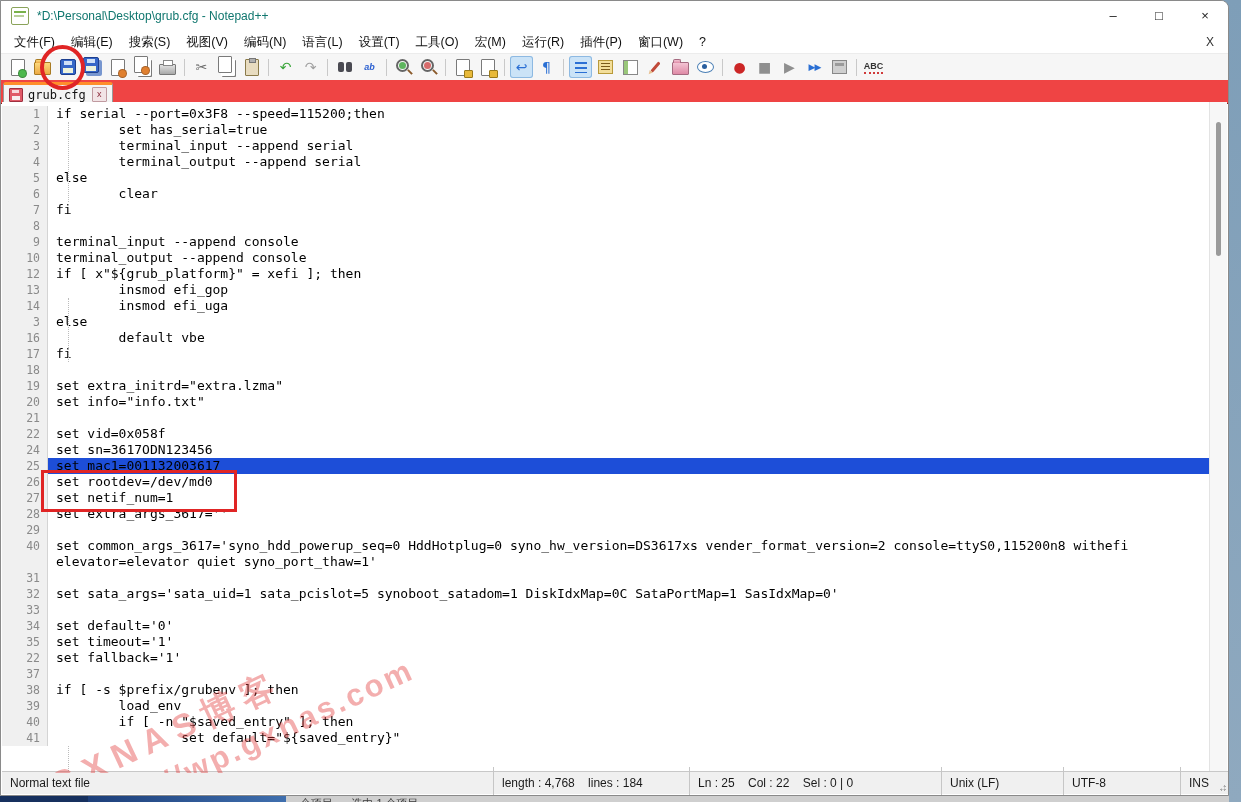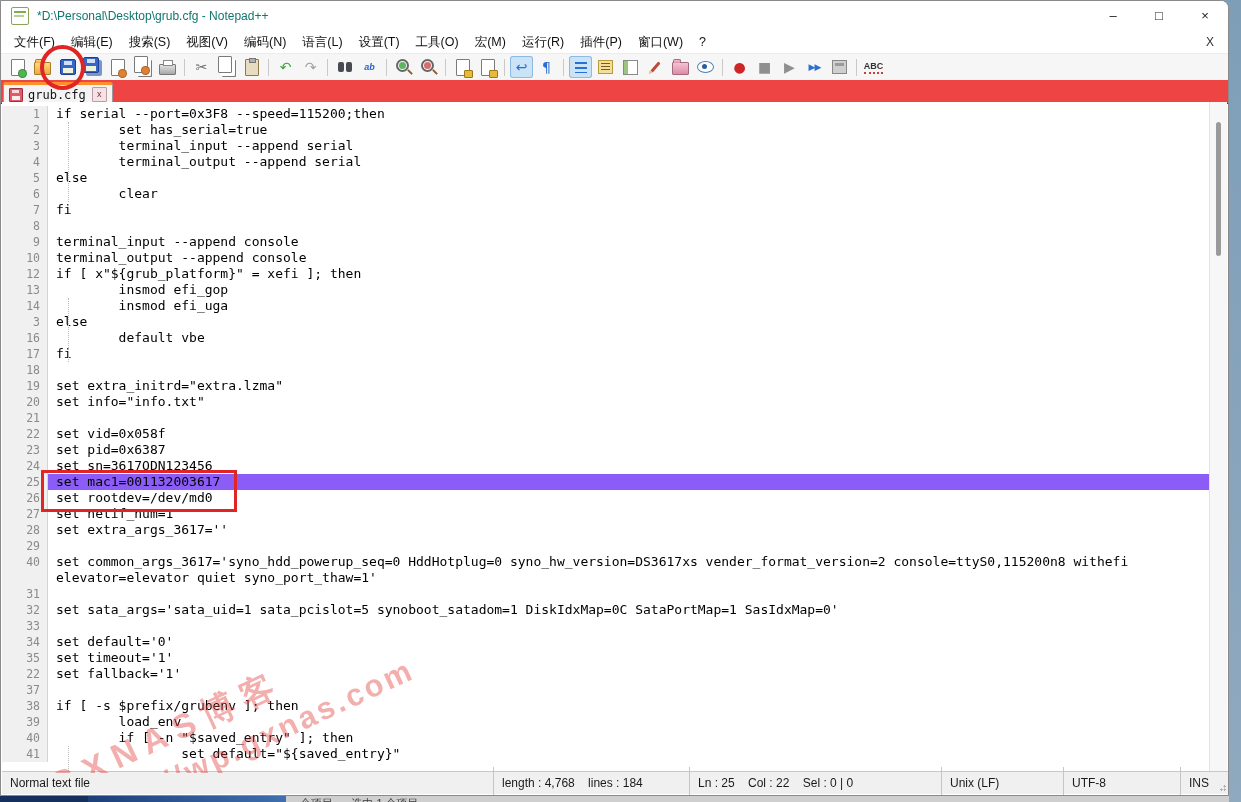--- a/index.html
+++ b/index.html
@@ -83,21 +83,21 @@
   .tab-x{width:13px;height:13px;border:1px solid #c09aa0;background:#f2e4e6;color:#8a2a3a;
          font-size:9px;line-height:12px;text-align:center;border-radius:1px}
 
   
   .editor{position:absolute;left:1px;top:101px;width:1210px;height:671px;background:#fff;overflow:hidden}
   .rows{position:absolute;left:0;top:0;right:0;padding-top:4px}
   .row{display:flex;height:16px;white-space:pre;font-family:"DejaVu Sans Mono",monospace;font-size:13px;line-height:16px}
   .ln{width:38px;min-width:38px;background:#f0f0f0;color:#8a8a8a;text-align:right;padding-right:7px;
       border-right:1px solid #d4d4d4;font-size:11.5px}
   .code{flex:1;padding-left:8px;color:#000}
-  .row.cur .code{background:#8b5cf6}
+  .row.cur .code{background:#1d4ed8}
   .gutter-fill{position:absolute;left:0;top:0;bottom:0;width:45px;background:#f0f0f0;border-right:1px solid #d4d4d4;z-index:-1}
   .iguide{position:absolute;width:0;border-left:1px dotted #bcbcbc}
 
   
   .watermark{position:absolute;left:40px;top:664px;transform:rotate(-25deg);transform-origin:0 0;
              color:rgba(226,62,62,.42);font-weight:bold;pointer-events:none;z-index:5;white-space:nowrap}
   .wm1{font-size:34px;letter-spacing:9px;line-height:46px}
   .wm2{font-size:31px;letter-spacing:3px;line-height:44px}
 
   
@@ -304,21 +304,20 @@
         <div class="row"><span class="ln">13</span><span class="code">        insmod efi_gop</span></div>
         <div class="row"><span class="ln">14</span><span class="code">        insmod efi_uga</span></div>
         <div class="row"><span class="ln">3</span><span class="code">else</span></div>
         <div class="row"><span class="ln">16</span><span class="code">        default vbe</span></div>
         <div class="row"><span class="ln">17</span><span class="code">fi</span></div>
         <div class="row"><span class="ln">18</span><span class="code"> </span></div>
         <div class="row"><span class="ln">19</span><span class="code">set extra_initrd="extra.lzma"</span></div>
         <div class="row"><span class="ln">20</span><span class="code">set info="info.txt"</span></div>
         <div class="row"><span class="ln">21</span><span class="code"> </span></div>
         <div class="row"><span class="ln">22</span><span class="code">set vid=0x058f</span></div>
-        <div class="row"><span class="ln">23</span><span class="code">set pid=0x6387</span></div>
         <div class="row"><span class="ln">24</span><span class="code">set sn=3617ODN123456</span></div>
         <div class="row cur"><span class="ln">25</span><span class="code">set mac1=001132003617</span></div>
         <div class="row"><span class="ln">26</span><span class="code">set rootdev=/dev/md0</span></div>
         <div class="row"><span class="ln">27</span><span class="code">set netif_num=1</span></div>
         <div class="row"><span class="ln">28</span><span class="code">set extra_args_3617=''</span></div>
         <div class="row"><span class="ln">29</span><span class="code"> </span></div>
         <div class="row"><span class="ln">40</span><span class="code">set common_args_3617='syno_hdd_powerup_seq=0 HddHotplug=0 syno_hw_version=DS3617xs vender_format_version=2 console=ttyS0,115200n8 withefi</span></div>
         <div class="row"><span class="ln"></span><span class="code">elevator=elevator quiet syno_port_thaw=1'</span></div>
         <div class="row"><span class="ln">31</span><span class="code"> </span></div>
         <div class="row"><span class="ln">32</span><span class="code">set sata_args='sata_uid=1 sata_pcislot=5 synoboot_satadom=1 DiskIdxMap=0C SataPortMap=1 SasIdxMap=0'</span></div>

